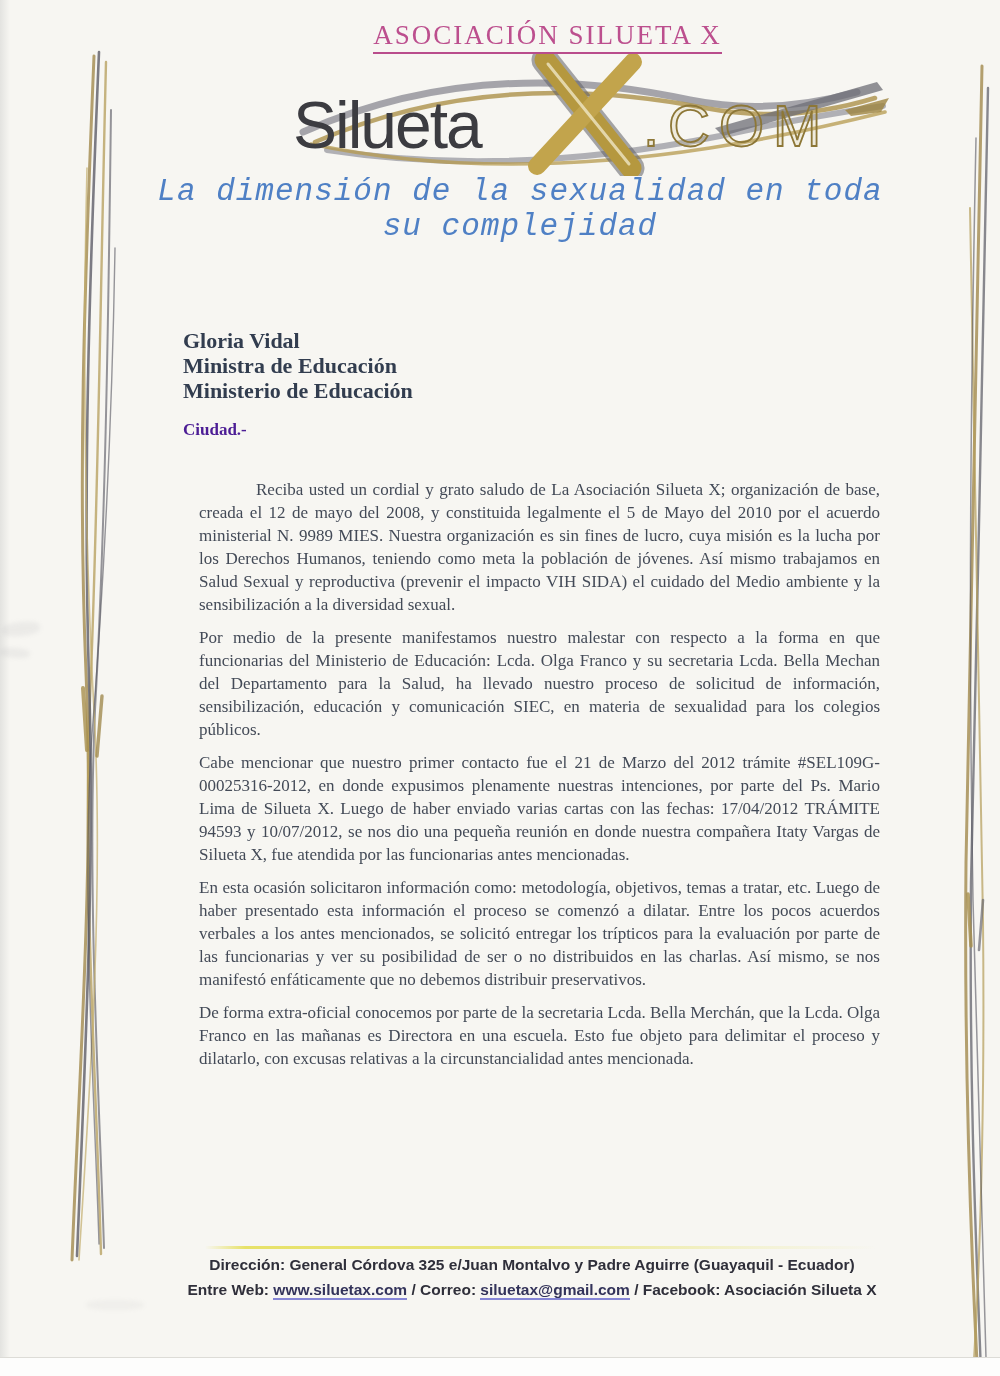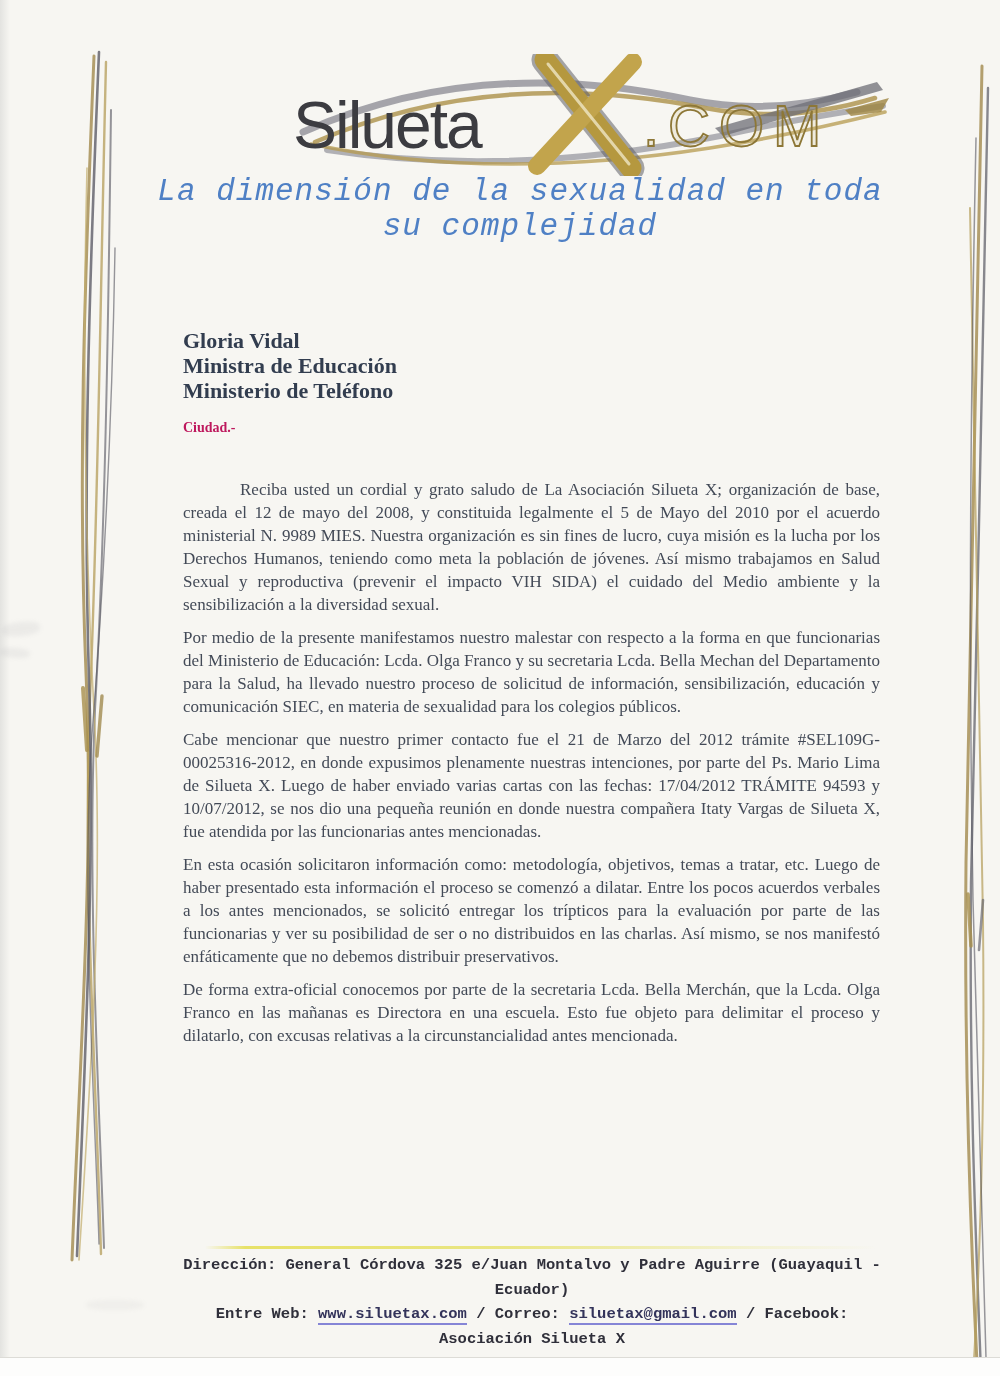--- a/index.html
+++ b/index.html
@@ -34,36 +34,36 @@
   }
   .date-line{
     position:absolute;left:183px;width:697px;top:230px;text-align:right;
     font-weight:bold;font-size:17px;color:#2e3c55;
   }
 
   
   .recipient{position:absolute;left:183px;top:328px;
     font-weight:bold;font-size:22px;line-height:25px;color:#323d4f;}
   .city-line{position:absolute;left:183px;top:420px;
-    font-weight:bold;font-size:14px;color:#be185d;}
+    font-weight:bold;font-size:17px;color:#4c1d95;}
 
   
   .letter-body{position:absolute;left:183px;width:697px;top:478px;
     font-size:17px;line-height:23px;color:#434a57;text-align:justify;}
-  .letter-body p{margin:0 0 10px 0;}
+  .letter-body p{margin:0 0 10px 16px;}
   .letter-body p.indented{text-indent:57px;}
 
   
   .footer-rule{position:absolute;left:205px;top:1246px;width:672px;height:3px;
     background:linear-gradient(to right,
       rgba(228,222,80,0),rgba(228,222,80,.85) 6%,rgba(230,226,106,.8) 45%,
       rgba(238,236,165,.4) 82%,rgba(238,236,165,0));}
   .footer{
     position:absolute;left:170px;width:724px;top:1253px;text-align:center;
-    font-family:Liberation Mono, monospace;font-weight:bold;
+    font-family:Liberation Sans, sans-serif;font-weight:bold;
     font-size:15.5px;line-height:24.5px;color:#2f2f3a;
   }
   .footer .link{color:#33335a;text-decoration:none;border-bottom:2px solid #8585d6;}
 </style>
 </head>
 <body>
 
 <div class="page">
 
   <div class="scan-left-edge"></div>
@@ -85,20 +85,23 @@
     <g fill="none" stroke-linecap="round">
       <path d="M32 8 C 25 255, 20 510, 16 805 C 14 1005, 21 1185, 27 1305" stroke="#a18a4c" stroke-width="3" opacity=".8"></path>
       <path d="M38 30 C 33 285, 27 565, 21 825 C 19 1045, 27 1205, 31 1315" stroke="#62626b" stroke-width="2.4" opacity=".75"></path>
       <path d="M20 150 C 24 402, 30 642, 33 862 C 35 1062, 29 1222, 23 1318" stroke="#b49c58" stroke-width="2" opacity=".7"></path>
       <path d="M26 80 C 21 322, 18 562, 23 842 C 27 1032, 34 1180, 36 1300" stroke="#55555f" stroke-width="1.5" opacity=".6"></path>
       <path d="M18 836 L 21 888" stroke="#a8904c" stroke-width="3.6" opacity=".8"></path>
       <path d="M33 842 L 29 892" stroke="#6a6a72" stroke-width="2.6" opacity=".7"></path>
     </g>
   </svg>
 
+  <div class="org-title-wrap">
+    <span class="org-title">ASOCIACIÓN SILUETA X</span>
+  </div>
 
   <svg class="logo-svg" width="610" height="122" viewBox="0 0 610 122">
     <g fill="none" stroke-linecap="round">
 
       <path d="M18 78 Q 195 0 405 46 Q 485 62 572 38" stroke="#82828c" stroke-width="7" opacity=".7"></path>
       <path d="M30 88 Q 205 12 420 54 Q 505 70 590 44" stroke="#ab9148" stroke-width="4.5" opacity=".8"></path>
       <path d="M42 96 Q 225 124 435 82 Q 515 64 598 52" stroke="#8a8a93" stroke-width="6" opacity=".65"></path>
       <path d="M26 90 Q 205 128 425 94 Q 512 80 600 58" stroke="#b59a4e" stroke-width="3.6" opacity=".75"></path>
 
       <polygon points="430,74 592,28 598,36 438,82" fill="#6d6d76" opacity=".75"></polygon>
@@ -115,21 +118,21 @@
     <text x="278" y="102" font-family="Liberation Sans, sans-serif" font-size="78" font-weight="bold" fill="#b5983f" opacity=".0">X</text>
     <text x="358" y="92" font-family="Liberation Sans, sans-serif" font-size="58" letter-spacing="9" fill="rgba(190,168,96,0.14)" stroke="#8d7737" stroke-width="1.8">.COM</text>
   </svg>
 
   <div class="tagline">La dimensión de la sexualidad en toda su complejidad</div>
 
 
   <div class="recipient">
     <div>Gloria Vidal</div>
     <div>Ministra de Educación</div>
-    <div>Ministerio de Teléfono</div>
+    <div>Ministerio de Educación</div>
   </div>
   <div class="city-line">Ciudad.-</div>
 
   <div class="letter-body">
     <p class="indented">Reciba usted un cordial y grato saludo de La Asociación Silueta X; organización de base, creada el 12 de mayo del 2008, y constituida legalmente el 5 de Mayo del 2010 por el acuerdo ministerial N. 9989 MIES. Nuestra organización es sin fines de lucro, cuya misión es la lucha por los Derechos Humanos, teniendo como meta la población de jóvenes. Así mismo trabajamos en Salud Sexual y reproductiva (prevenir el impacto VIH SIDA) el cuidado del Medio ambiente y la sensibilización a la diversidad sexual.</p>
     <p>Por medio de la presente manifestamos nuestro malestar con respecto a la forma en que funcionarias del Ministerio de Educación: Lcda. Olga Franco y su secretaria Lcda. Bella Mechan del Departamento para la Salud, ha llevado nuestro proceso de solicitud de información, sensibilización, educación y comunicación SIEC, en materia de sexualidad para los colegios públicos.</p>
     <p>Cabe mencionar que nuestro primer contacto fue el 21 de Marzo del 2012 trámite #SEL109G-00025316-2012, en donde expusimos plenamente nuestras intenciones, por parte del Ps. Mario Lima de Silueta X. Luego de haber enviado varias cartas con las fechas: 17/04/2012 TRÁMITE 94593 y 10/07/2012, se nos dio una pequeña reunión en donde nuestra compañera Itaty Vargas de Silueta X, fue atendida por las funcionarias antes mencionadas.</p>
     <p>En esta ocasión solicitaron información como: metodología, objetivos, temas a tratar, etc. Luego de haber presentado esta información el proceso se comenzó a dilatar. Entre los pocos acuerdos verbales a los antes mencionados, se solicitó entregar los trípticos para la evaluación por parte de las funcionarias y ver su posibilidad de ser o no distribuidos en las charlas. Así mismo, se nos manifestó enfáticamente que no debemos distribuir preservativos.</p>
     <p>De forma extra-oficial conocemos por parte de la secretaria Lcda. Bella Merchán, que la Lcda. Olga Franco en las mañanas es Directora en una escuela. Esto fue objeto para delimitar el proceso y dilatarlo, con excusas relativas a la circunstancialidad antes mencionada.</p>
   </div>

